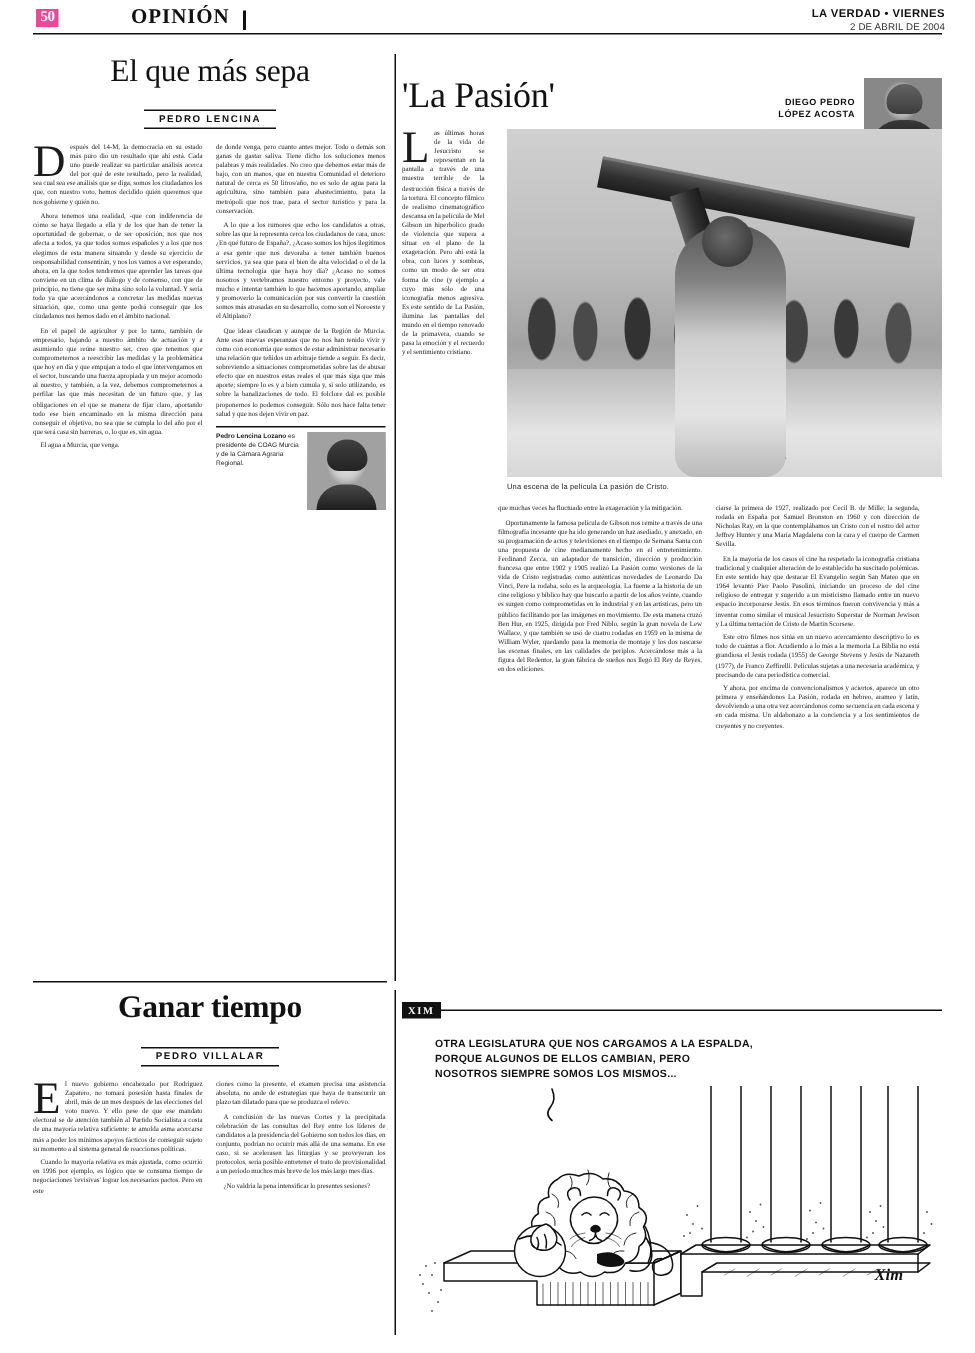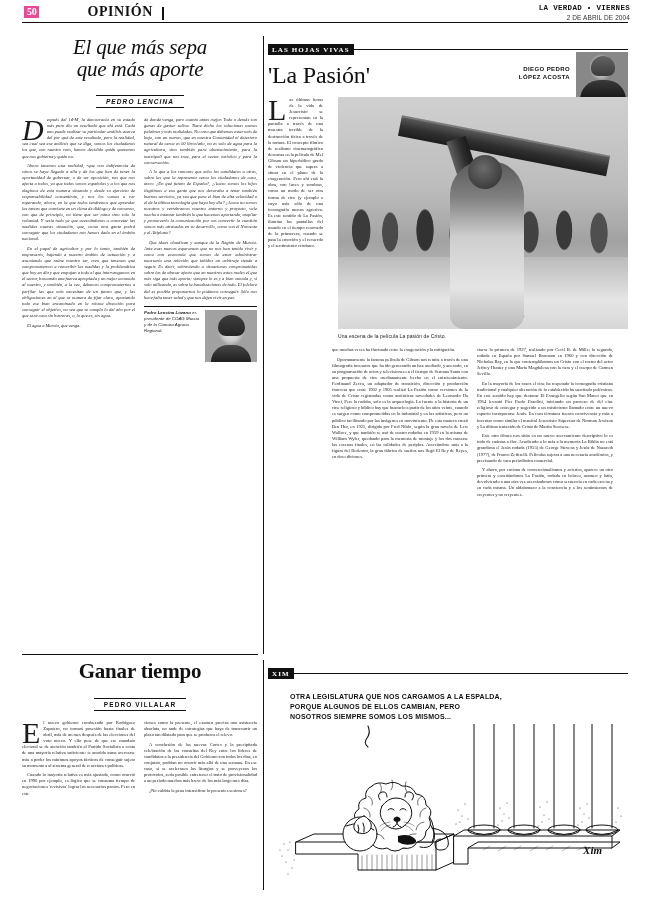--- a/index.html
+++ b/index.html
@@ -37,21 +37,21 @@
     margin-left: 43px;
   }
   .mast-bar {
     display: inline-block; width: 2px; height: 13px;
     background: #111; margin-left: 4px; position: relative; top: 1px;
   }
   .mast-right {
     position: absolute; right: 20px; top: 4px; text-align: right;
   }
   .mast-right .l1 {
-    font-family: Liberation Mono, monospace;
+    font-family: Liberation Sans, sans-serif;
     font-weight: bold; font-size: 7.5px; letter-spacing: 0.3px;
   }
   .mast-right .l2 {
     font-family: "Liberation Sans", sans-serif;
     font-size: 6.5px; letter-spacing: 0.1px; margin-top: 2px; color: #333;
   }
   .mast-rule {
     position: absolute; left: 22px; top: 22px; width: 606px;
     border-top: 1px solid #111;
   }
@@ -73,21 +73,21 @@
   .dropcap::first-letter {
     float: left;
     font-family: "Liberation Serif", serif;
     font-size: 30px;
     line-height: 23px;
     padding: 1px 3px 0 0;
     font-weight: normal;
   }
 
   
-  .art1 { position: absolute; left: 22px; top: 36px; width: 236px; font-style: italic; }
+  .art1 { position: absolute; left: 22px; top: 36px; width: 236px; }
   .art1 .headline {
     font-family: "Liberation Serif", serif;
     font-size: 21px; line-height: 22px; text-align: center;
     font-weight: normal; letter-spacing: -0.2px;
   }
   .byline-wrap { text-align: center; margin-top: 10px; }
   .byline {
     display: inline-block;
     font-family: "Liberation Sans", sans-serif;
     font-weight: bold; font-size: 6.5px; letter-spacing: 1.1px;
@@ -264,21 +264,20 @@
   </div>
   <div class="mast-rule"></div>
 </div>
 
 <div class="vert-rule" style="left:263px; top:36px; height:618px;"></div>
 <div class="vert-rule" style="left:263px; top:660px; height:230px;"></div>
 
 <div class="art1">
   <div class="headline">
     <div>El que más sepa</div>
-    <div>que más aporte</div>
   </div>
   <div class="byline-wrap">
     <span class="byline">PEDRO LENCINA</span>
   </div>
   <div class="art1-cols">
     <div class="c">
       <div class="col-text">
         <p class="first dropcap">Después del 14-M, la democracia en su estado más puro dio un resultado que ahí está. Cada uno puede realizar su particular análisis acerca del por qué de este resultado, pero la realidad, sea cual sea ese análisis que se diga, somos los ciudadanos los que, con nuestro voto, hemos decidido quién queremos que nos gobierne y quién no.</p>
         <p>Ahora tenemos una realidad, -que con indiferencia de cómo se haya llegado a ella y de los que han de tener la oportunidad de gobernar, o de ser oposición, nos que nos afecta a todos, ya que todos somos españoles y a los que nos elegimos de esta manera situando y desde su ejercicio de responsabilidad consentirán, y nos los vamos a ver esperando, ahora, en la que todos tendremos que aprender las tareas que conviene en un clima de diálogo y de consenso, con que de principio, no tiene que ser mina sino solo la voluntad. Y sería todo ya que acercándonos a concretar las medidas nuevas situación, que, como una gente podrá conseguir que los ciudadanos nos hemos dado en el ámbito nacional.</p>
         <p>En el papel de agricultor y por lo tanto, también de empresario, bajando a nuestro ámbito de actuación y a asumiendo que reúne nuestro ser, creo que tenemos que comprometernos a reescribir las medidas y la problemática que hoy en día y que empujan a todo el que intervengamos en el sector, buscando una fuerza apropiada y un mejor acomodo al nuestro, y también, a la vez, debemos comprometernos a perfilar las que más necesitan de un futuro que, y las obligaciones en el que se manera de fijar claro, aportando todo ese bien encaminado en la misma dirección para conseguir el objetivo, no sea que se cumpla lo del año por el que será casa sin barreras, o, lo que es, sin agua.</p>
@@ -295,24 +294,20 @@
         <div class="bio-text">
           <b>Pedro Lencina Lozano</b><span> es presidente de COAG Murcia y de la Cámara Agraria Regional.</span>
         </div>
         <div class="bio-photo"></div>
       </div>
     </div>
   </div>
 </div>
 
 <div class="art2">
-  <div class="kicker-row">
-    <span class="kicker">LAS HOJAS VIVAS</span>
-    <span class="kicker-rule"></span>
-  </div>
   <div class="headline">'La Pasión'</div>
   <div class="art2-author">
     <div>DIEGO PEDRO</div>
     <div>LÓPEZ ACOSTA</div>
   </div>
   <div class="art2-portrait"></div>
 
   <div class="art2-body">
     <div class="art2-cols">
       <div class="c">

